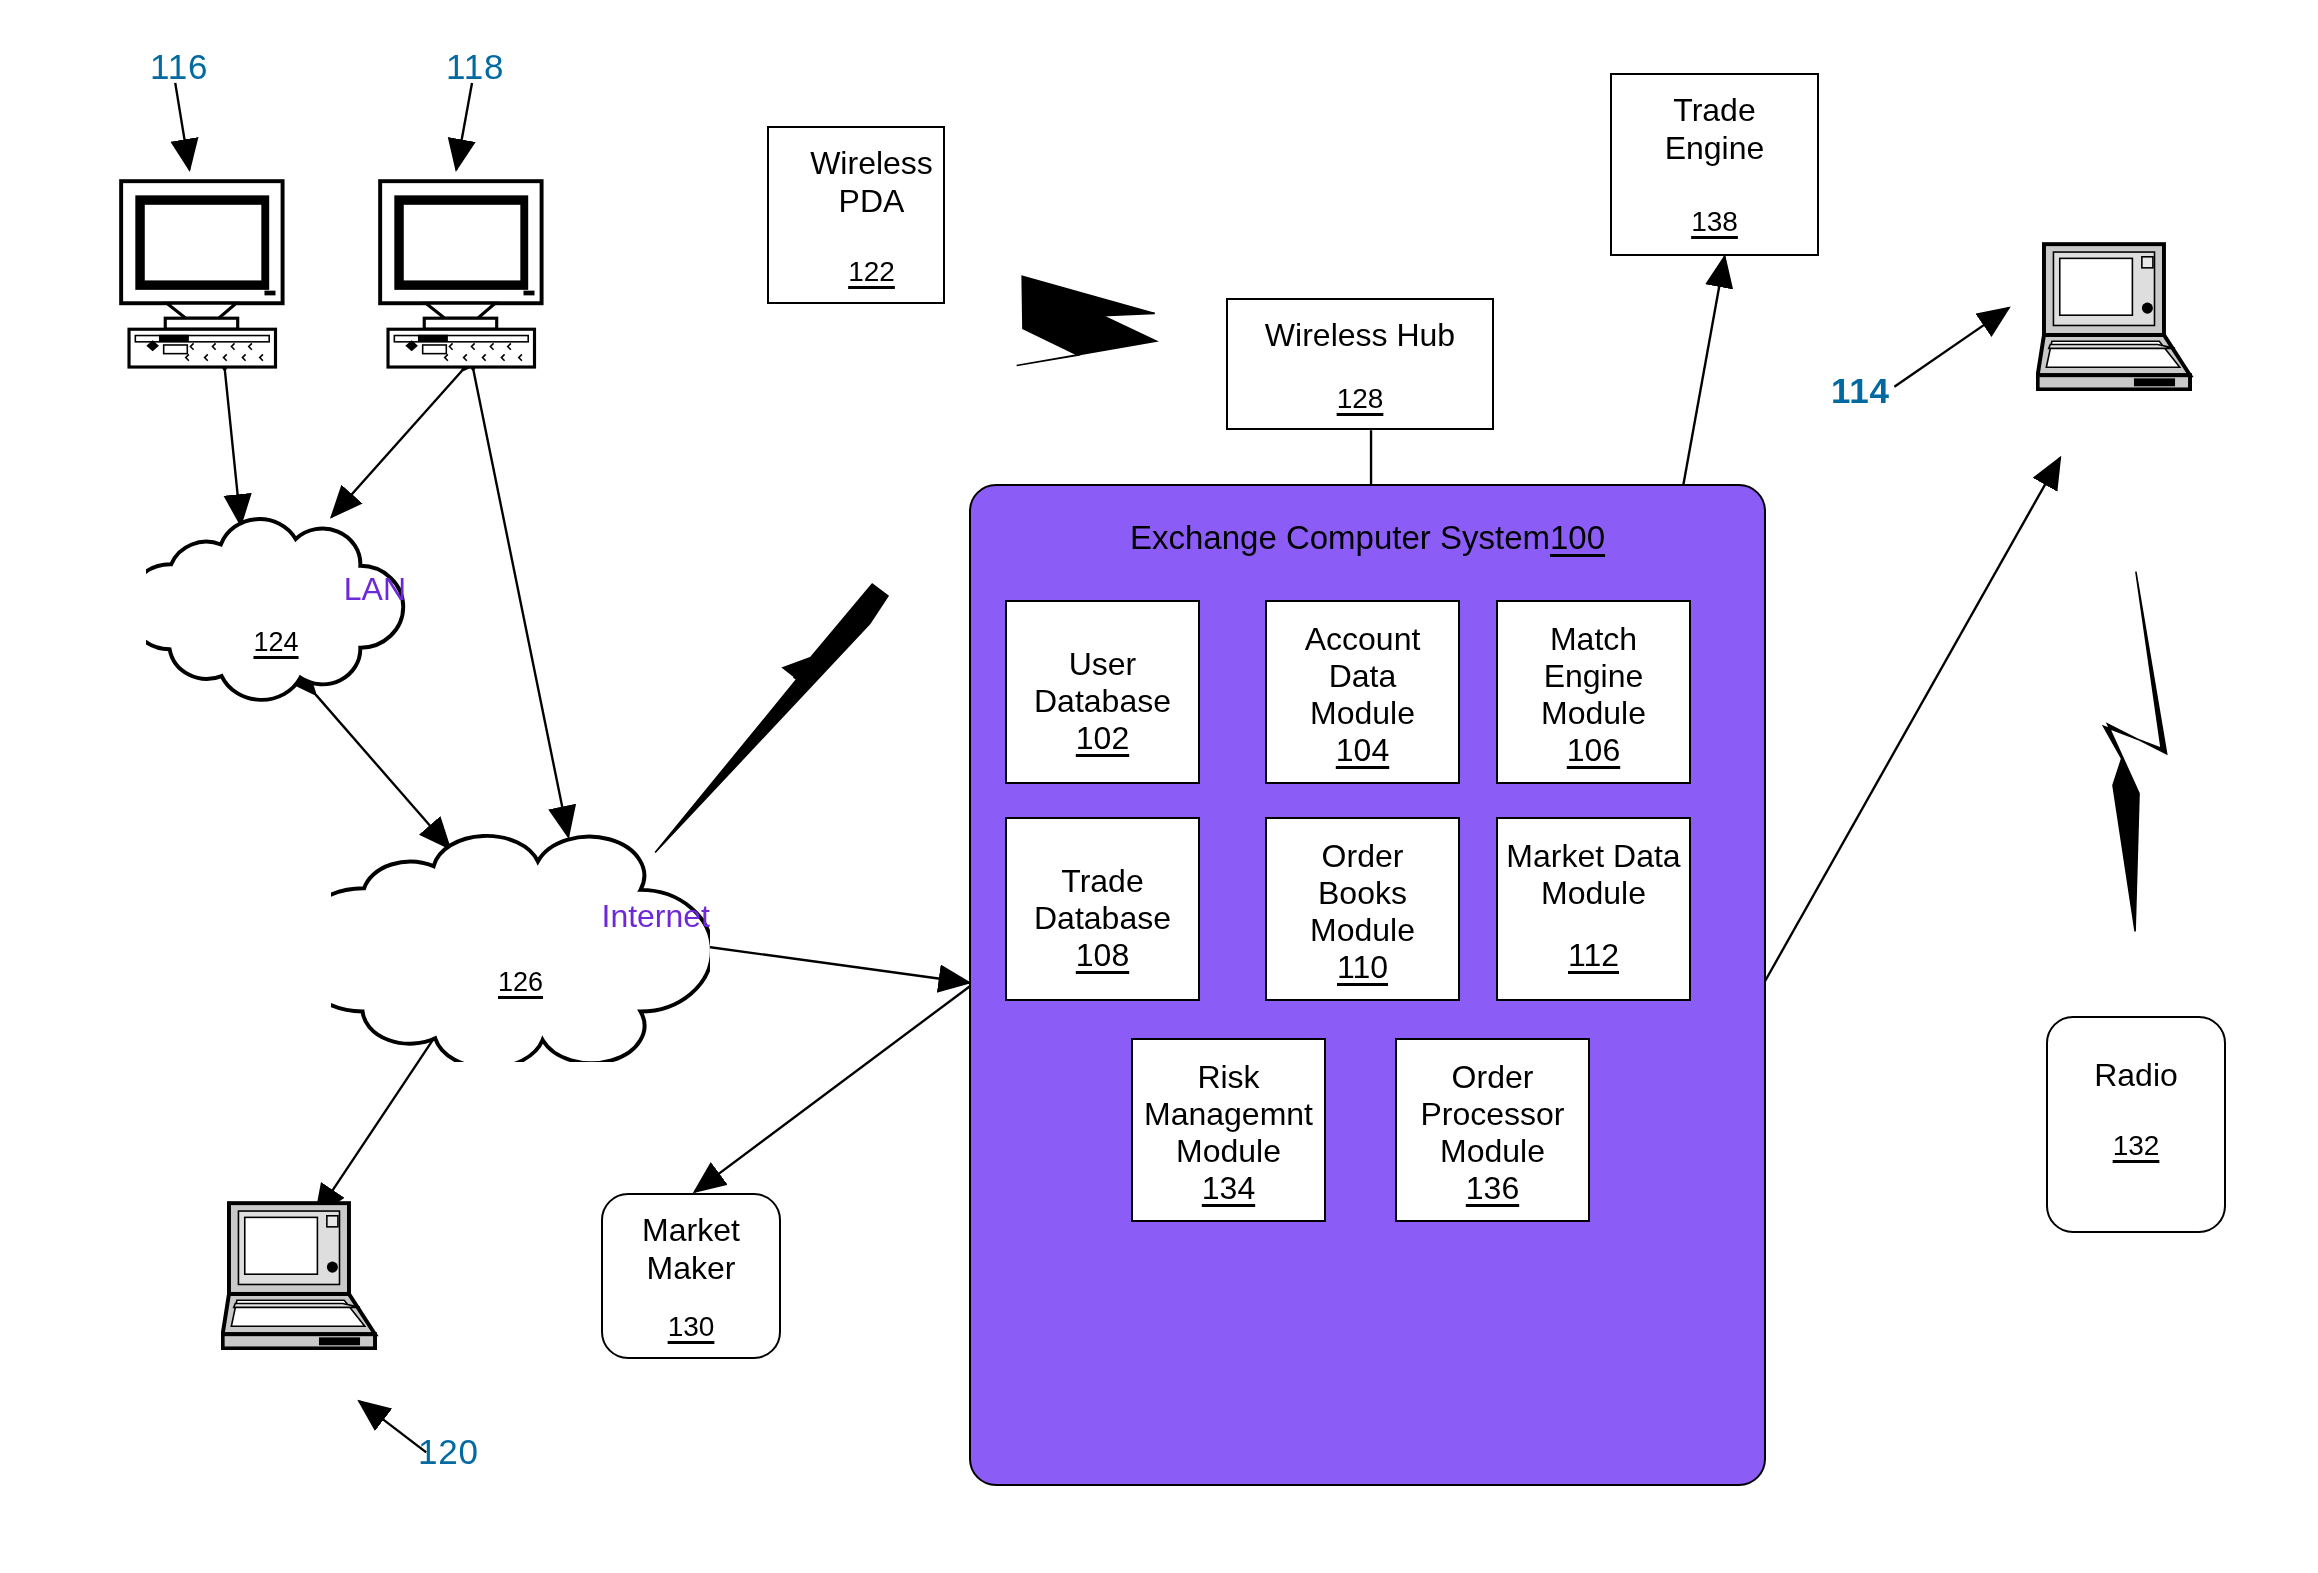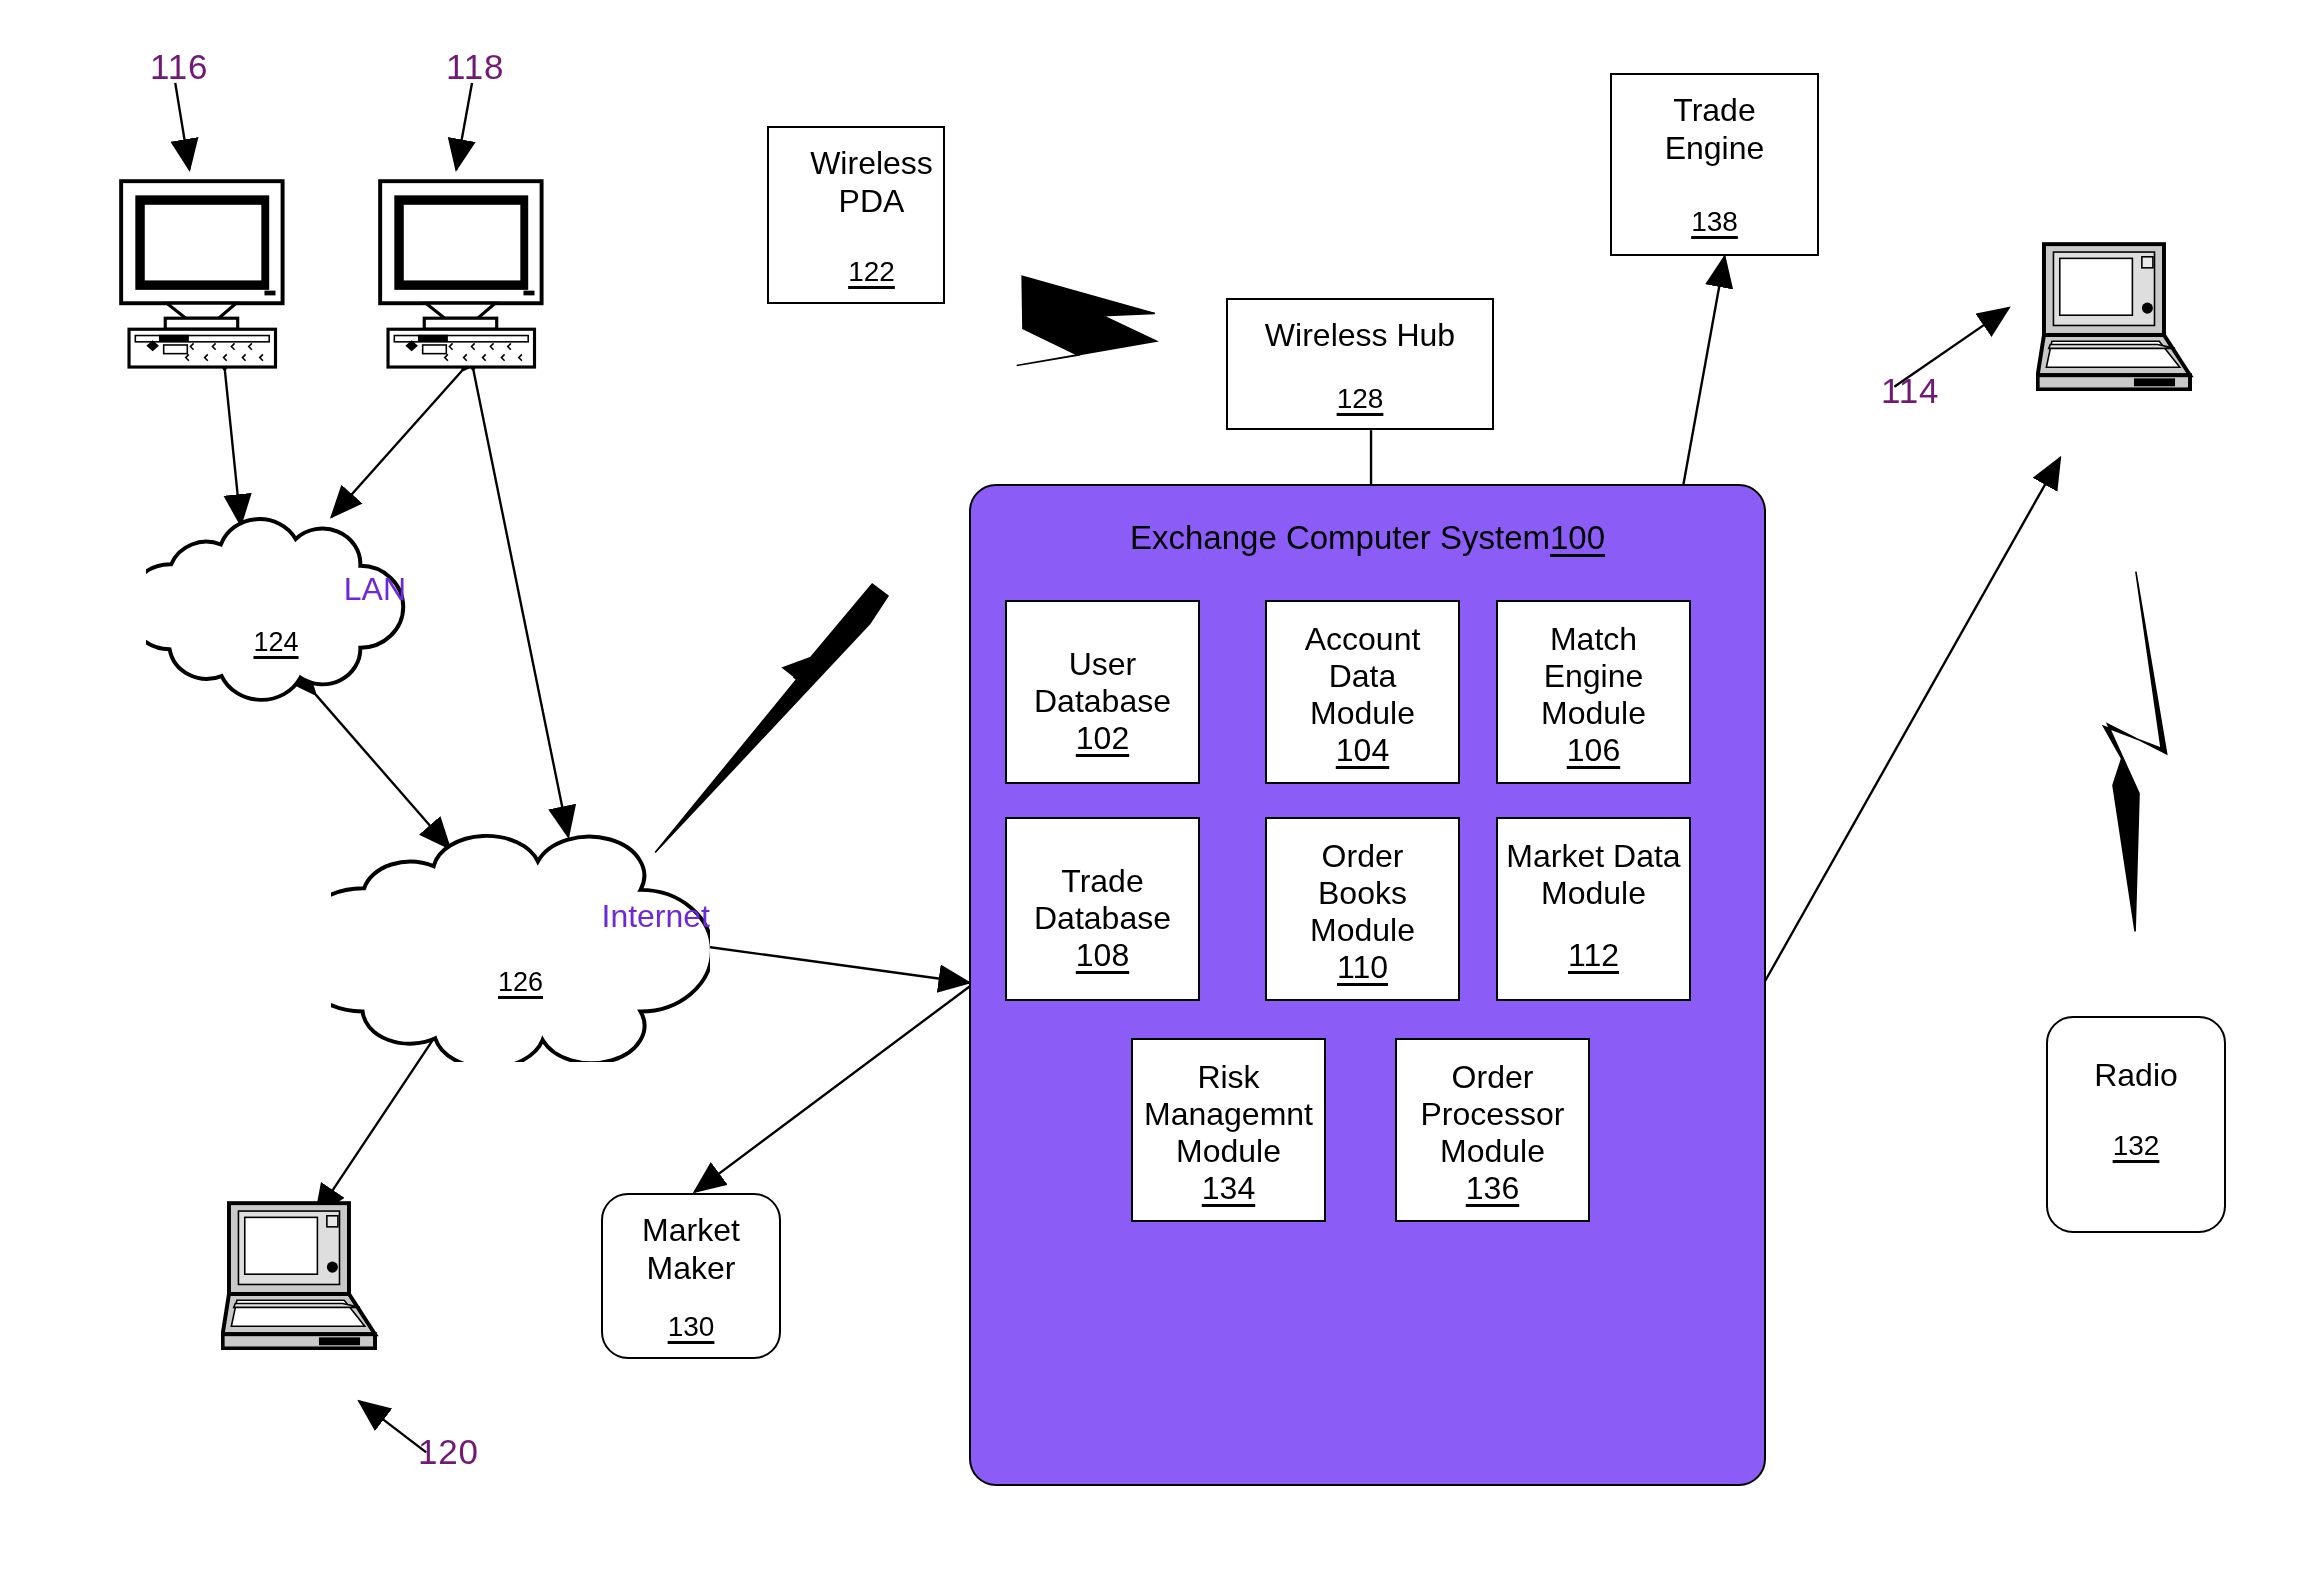--- a/index.html
+++ b/index.html
@@ -64,21 +64,21 @@
     text-align: center;
     font-size: 27px;
     color: #000;
     text-decoration: underline;
     text-underline-offset: 4.7px;
     text-decoration-thickness: 3.2px;
   }
   .callout {
     position: absolute;
     font-size: 35px;
-    color: #701a75;
+    color: #0369a1;
     letter-spacing: 0.8px;
   }
   .ecs {
     position: absolute;
     box-sizing: border-box;
     border: 2.4px solid #000;
     border-radius: 27px;
     background: #8b5cf6;
   }
   .ecs-title {
@@ -158,21 +158,21 @@
     <path d="M830,1080 L1010,860 L992,846 L1030,832 L1024,872 L1006,858 L1105,740 L1125,755 L1102,790 Z" fill="#000" stroke="#000" stroke-width="2"></path>
 
     <path d="M1295,350 L1463,397 L1397,400 L1465,432 L1288,463 L1366,450 L1296,416 Z" fill="#000" stroke="#000" stroke-width="2"></path>
 
     <path d="M2706,724 L2745,955 L2670,917 L2710,1005 L2705,1180 L2677,995 L2688,961 L2665,920 L2738,948 Z" fill="#000" stroke="#000" stroke-width="2"></path>
   </svg>
 
   <div class="callout" style="left:150px; top:47px;">116</div>
   <div class="callout" style="left:446px; top:47px;">118</div>
   <div class="callout" style="left:418px; top:1432px;">120</div>
-  <div class="callout" style="left:1881px; top:371px;">114</div>
+  <div class="callout" style="left:1831px; top:371px;font-weight:bold;">114</div>
 
   <svg class="device" style="left:118px; top:178px;" width="189" height="193" viewBox="0 0 240 245" xmlns="http://www.w3.org/2000/svg">
     <rect x="4" y="4" width="205" height="155" fill="#fff" stroke="#000" stroke-width="5"></rect>
     <rect x="22" y="22" width="170" height="120" fill="#000"></rect>
     <rect x="34" y="34" width="148" height="96" fill="#fff"></rect>
     <rect x="186" y="143" width="14" height="6" fill="#000"></rect>
     <path d="M62,159 L86,178 L128,178 L150,159 Z" fill="#fff" stroke="#000" stroke-width="4"></path>
     <rect x="60" y="178" width="92" height="14" fill="#fff" stroke="#000" stroke-width="4"></rect>
     <rect x="14" y="192" width="186" height="48" fill="#fff" stroke="#000" stroke-width="4"></rect>
     <rect x="22" y="200" width="170" height="8" fill="#fff" stroke="#000" stroke-width="2"></rect>

